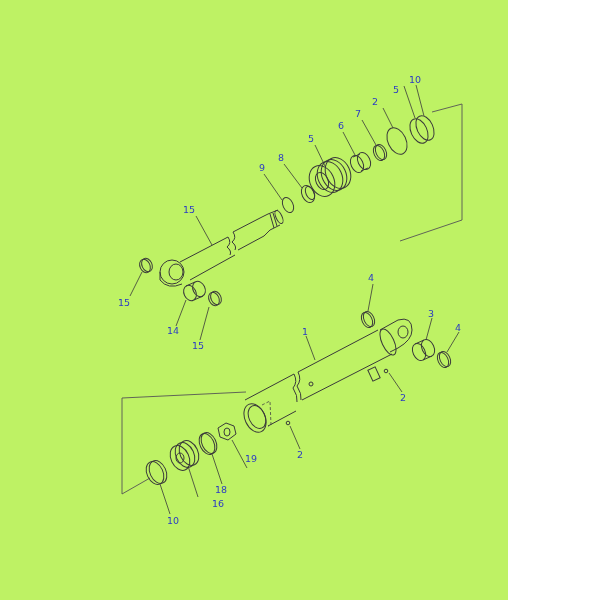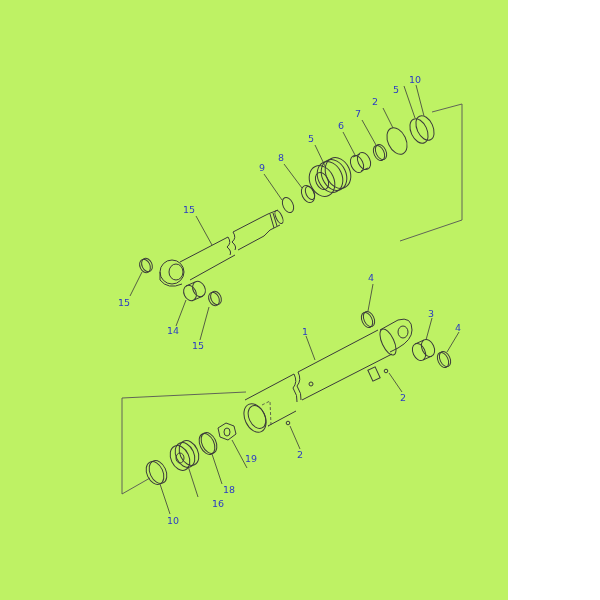--- a/index.html
+++ b/index.html
@@ -199,16 +199,16 @@
   <span class="label" style="left:118px;top:298px">15</span>
   <span class="label" style="left:167px;top:326px">14</span>
   <span class="label" style="left:192px;top:341px">15</span>
   <span class="label" style="left:368px;top:273px">4</span>
   <span class="label" style="left:302px;top:327px">1</span>
   <span class="label" style="left:428px;top:309px">3</span>
   <span class="label" style="left:455px;top:323px">4</span>
   <span class="label" style="left:400px;top:393px">2</span>
   <span class="label" style="left:297px;top:450px">2</span>
   <span class="label" style="left:245px;top:454px">19</span>
-  <span class="label" style="left:223px;top:485px">18</span>
+  <span class="label" style="left:215px;top:485px">18</span>
   <span class="label" style="left:212px;top:499px">16</span>
   <span class="label" style="left:167px;top:516px">10</span>
 </div>
 
 </body></html>

